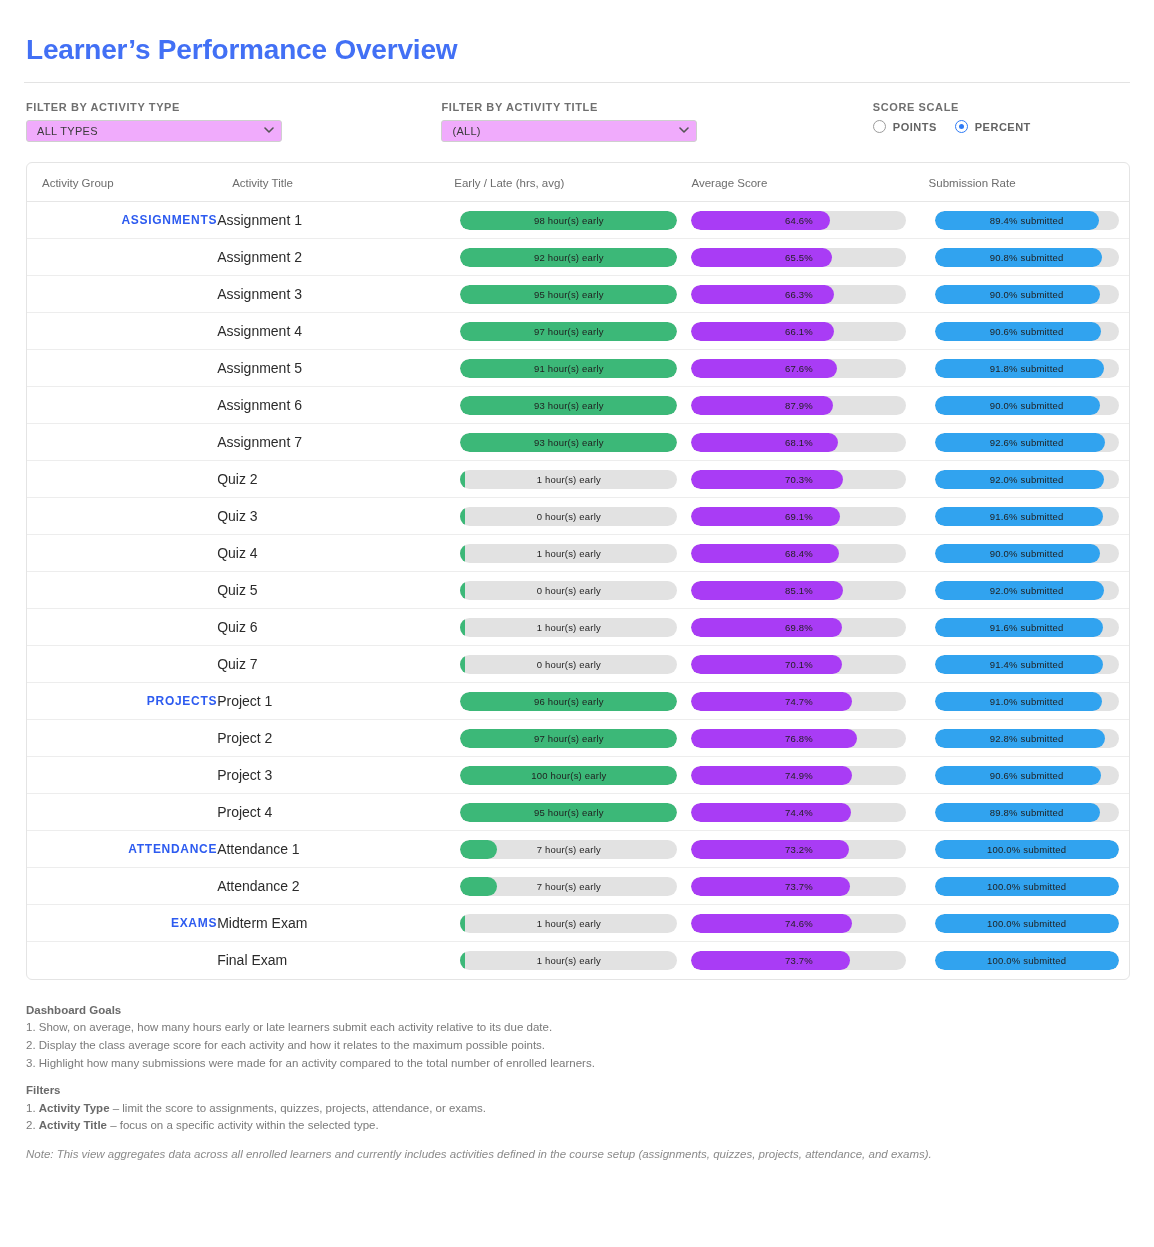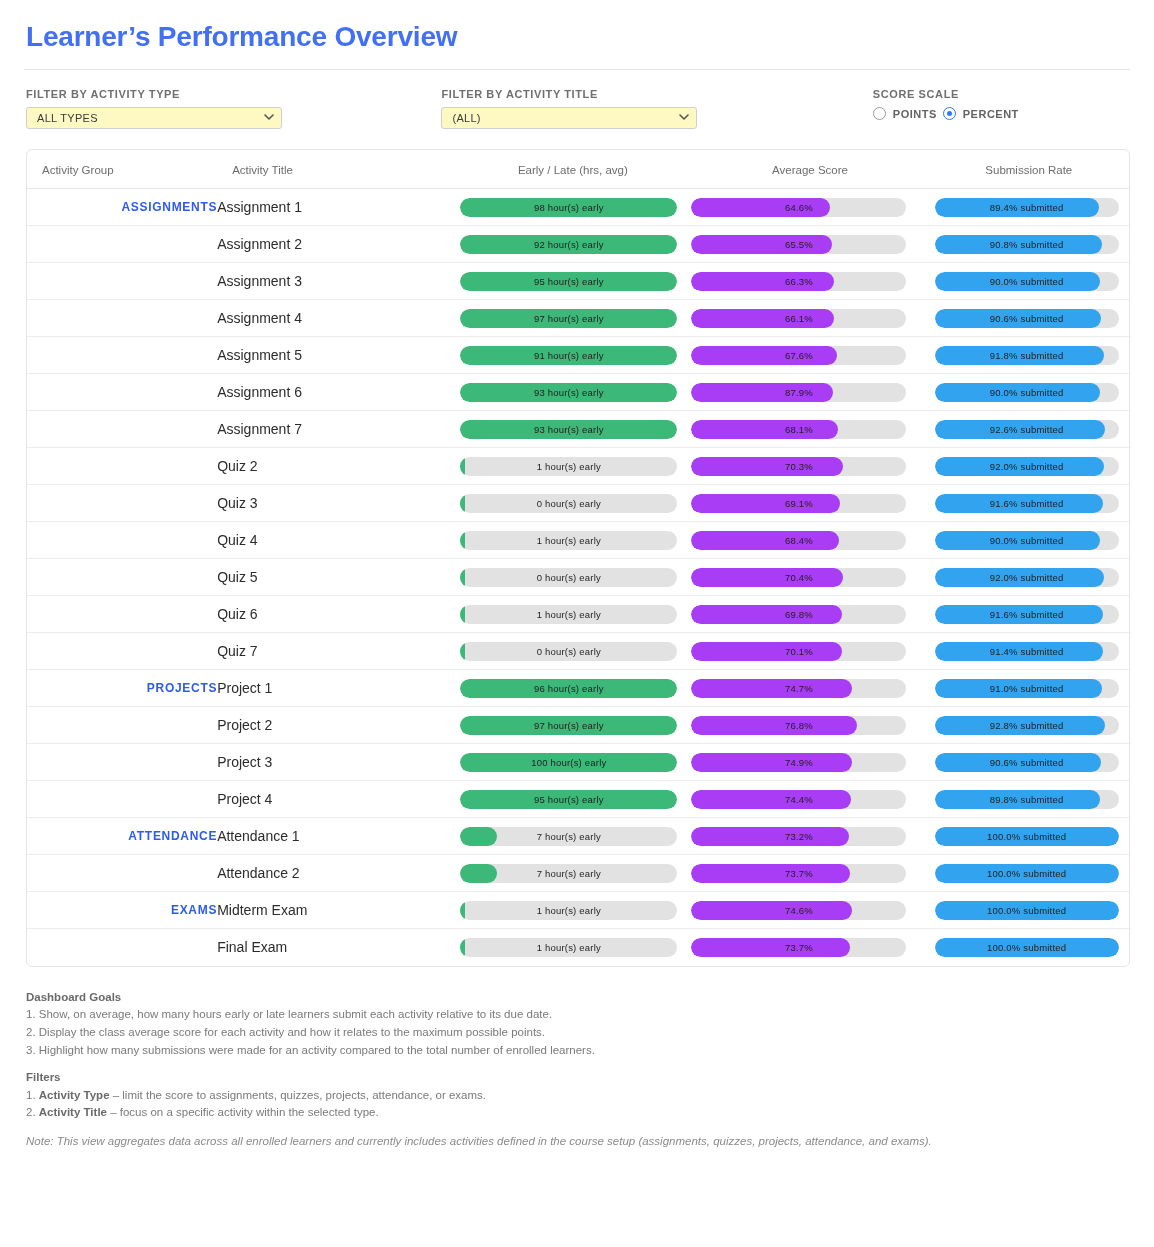--- a/index.html
+++ b/index.html
@@ -10,21 +10,21 @@
     font-family: "Liberation Sans", sans-serif;
     color: #333;
   }
   .page { width: 1154px; padding: 0 0 18px 0; position: relative; }
 
   
   .page-title {
     font-size: 28px;
     font-weight: bold;
     color: #4270f5;
-    padding: 21px 0 10px 26px;
+    padding: 34px 0 10px 26px;
     letter-spacing: -0.2px;
   }
   .title-rule {
     margin: 6px 24px 0 24px;
     border-top: 1px solid #e3e3e3;
     height: 0;
   }
 
   
   .filters {
@@ -48,38 +48,38 @@
   .select-wrap {
     position: relative;
     width: 256px;
     height: 22px;
   }
   .select-box {
     width: 256px;
     height: 22px;
     border: 1px solid #cfcfcf;
     border-radius: 3px;
-    background: #fef9c3;
+    background: #f0abfc;
     font-size: 11px;
     color: #3a3a3a;
     line-height: 20px;
     padding: 0 22px 0 10px;
     letter-spacing: 0.3px;
     white-space: nowrap;
     overflow: hidden;
   }
   .chev {
     position: absolute;
     right: 8px; top: 5px;
     width: 10px; height: 10px;
     pointer-events: none;
   }
   .chev svg { display: block; }
 
-  .radio-row { display: flex; align-items: center; gap: 6px; margin-top: 2px; }
+  .radio-row { display: flex; align-items: center; gap: 18px; margin-top: 2px; }
   .radio-item { display: flex; align-items: center; gap: 7px; }
   .radio {
     width: 13px; height: 13px;
     border-radius: 50%;
     border: 1px solid #9c9c9c;
     background: #fff;
     display: inline-block;
     position: relative;
     flex: none;
   }
@@ -111,21 +111,21 @@
     width: 100%;
     border-collapse: collapse;
     table-layout: fixed;
   }
   table.perf thead th {
     font-size: 11.5px;
     font-weight: bold;
     color: #6d6d6d;
     padding: 14px 0 12px 0;
     border-bottom: 1px solid #e6e6e6;
-    text-align: center;
+    text-align: left;
     font-weight: normal;
   }
   table.perf thead th.l { text-align: left; padding-left: 15px; }
   col.c-group { width: 186px; }
   col.c-title { width: 232px; }
   col.c-early { width: 232px; }
   col.c-score { width: 232px; }
   col.c-sub    { width: 196px; }
 
   table.perf tbody td {
@@ -491,21 +491,21 @@
             <td class="atitle">Quiz 5</td>
             <td class="barcell">
               <div class="bar early">
                 <div class="fill" style="width: 2%;"></div>
                 <div class="txt">0 hour(s) early</div>
               </div>
             </td>
             <td class="barcell">
               <div class="bar score">
                 <div class="fill" style="width: 70.4%;"></div>
-                <div class="txt">70.4%</div>
+                <div class="txt">85.1%</div>
               </div>
             </td>
             <td class="barcell">
               <div class="bar sub">
                 <div class="fill" style="width: 92%;"></div>
                 <div class="txt">92.0% submitted</div>
               </div>
             </td>
           </tr>
           <tr>

